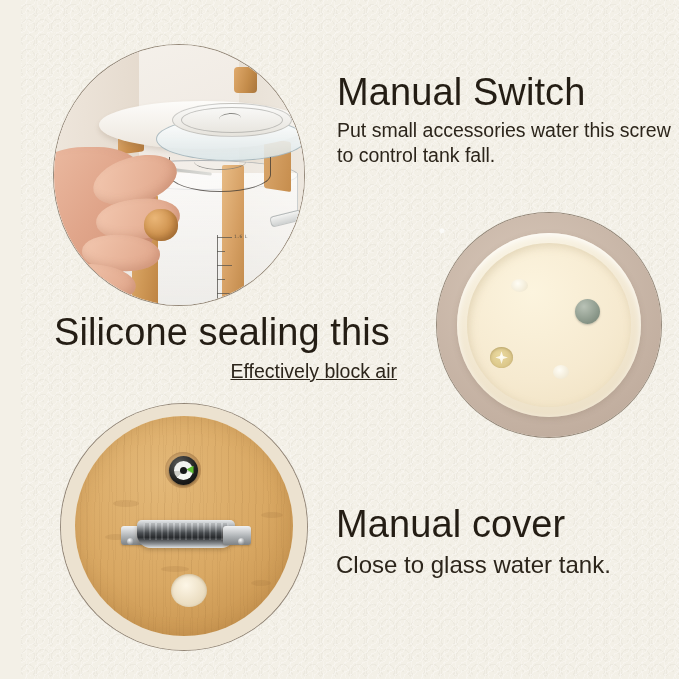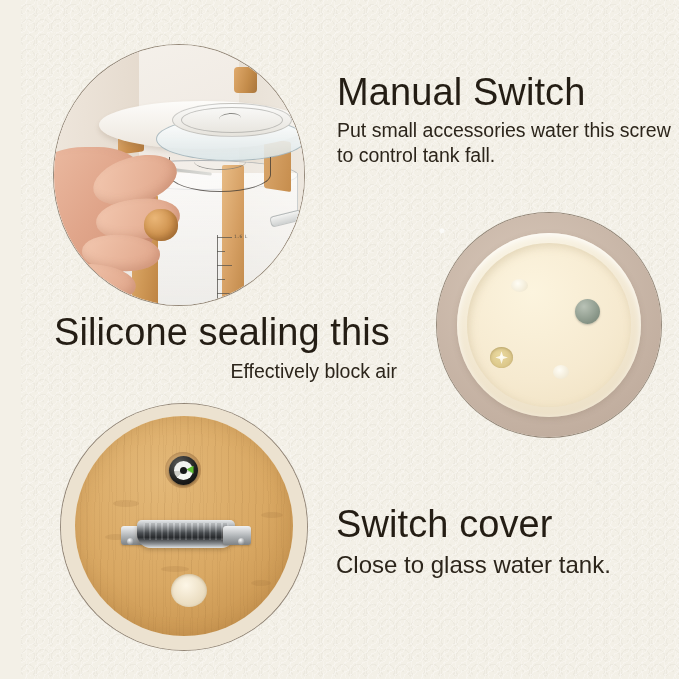--- a/index.html
+++ b/index.html
@@ -38,21 +38,21 @@
   .sub{
     color:#2c251b;font-weight:400;line-height:1.28;
   }
 
   #tb-manual{left:316px;top:73px;}
   #tb-manual .headline{font-size:38px;}
   #tb-manual .sub{font-size:19.5px;margin-top:6px;width:352px;}
 
   #tb-silicone{left:33px;top:313px;width:345px;}
   #tb-silicone .headline{font-size:38px;}
-  #tb-silicone .sub{font-size:19.5px;margin-top:7px;text-align:right;padding-right:2px;}
+  #tb-silicone .sub{font-size:19.5px;margin-top:7px;text-align:right;padding-right:2px;text-decoration:underline;}
 
   #tb-bamboo{left:315px;top:505px;}
   #tb-bamboo .headline{font-size:38px;}
   #tb-bamboo .sub{font-size:24px;margin-top:6px;}
 
   
   .photo{
     position:absolute;border-radius:50%;overflow:hidden;
     box-shadow:0 0 0 1px rgba(70,50,30,.55);
   }
@@ -309,16 +309,16 @@
       <div>to control tank fall.</div>
     </div>
   </div>
 
   <div class="textblock" id="tb-silicone">
     <div class="headline">Silicone sealing this</div>
     <div class="sub">Effectively block air</div>
   </div>
 
   <div class="textblock" id="tb-bamboo">
-    <div class="headline">Switch cover</div>
+    <div class="headline">Manual cover</div>
     <div class="sub">Close to glass water tank.</div>
   </div>
 </div>
 
 </body></html>

